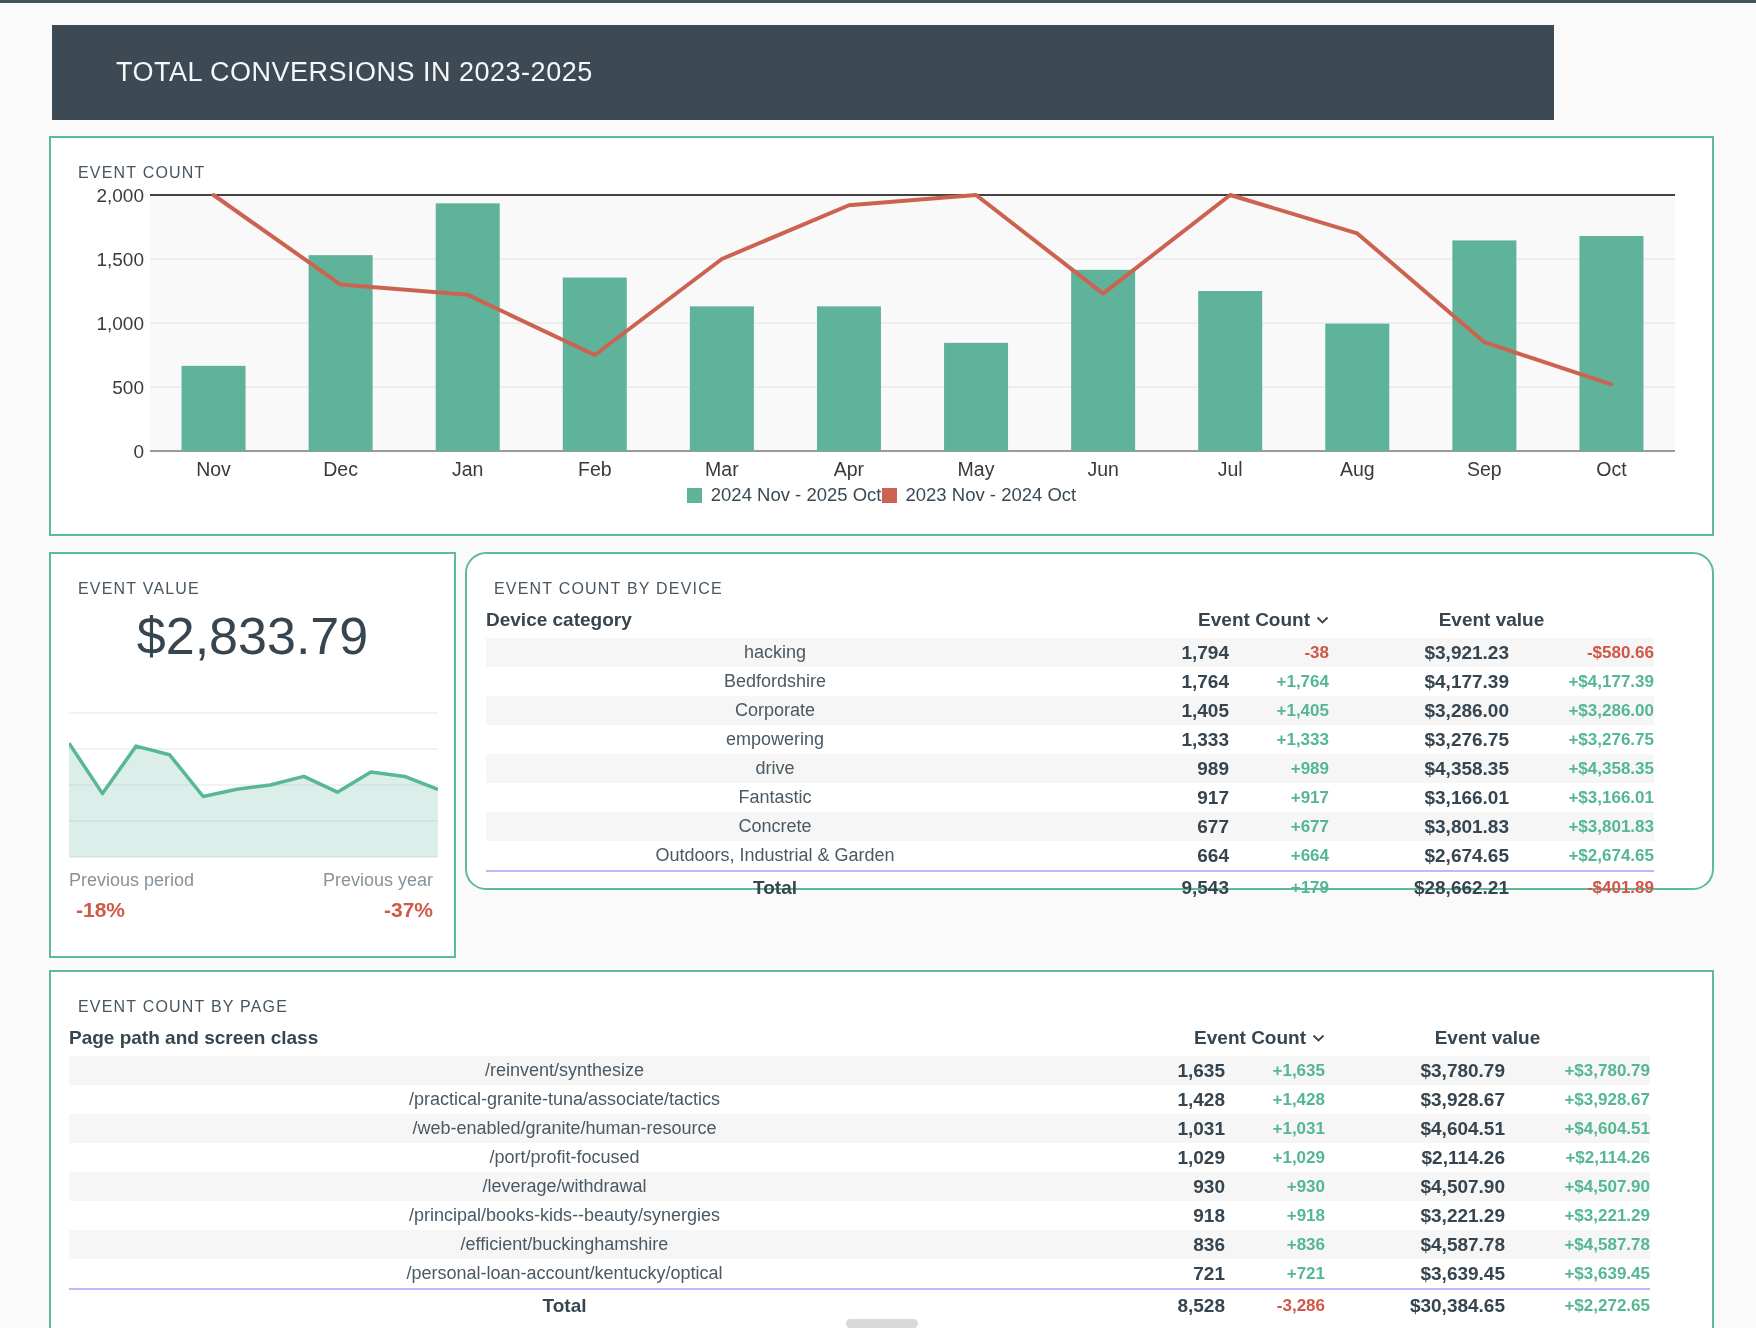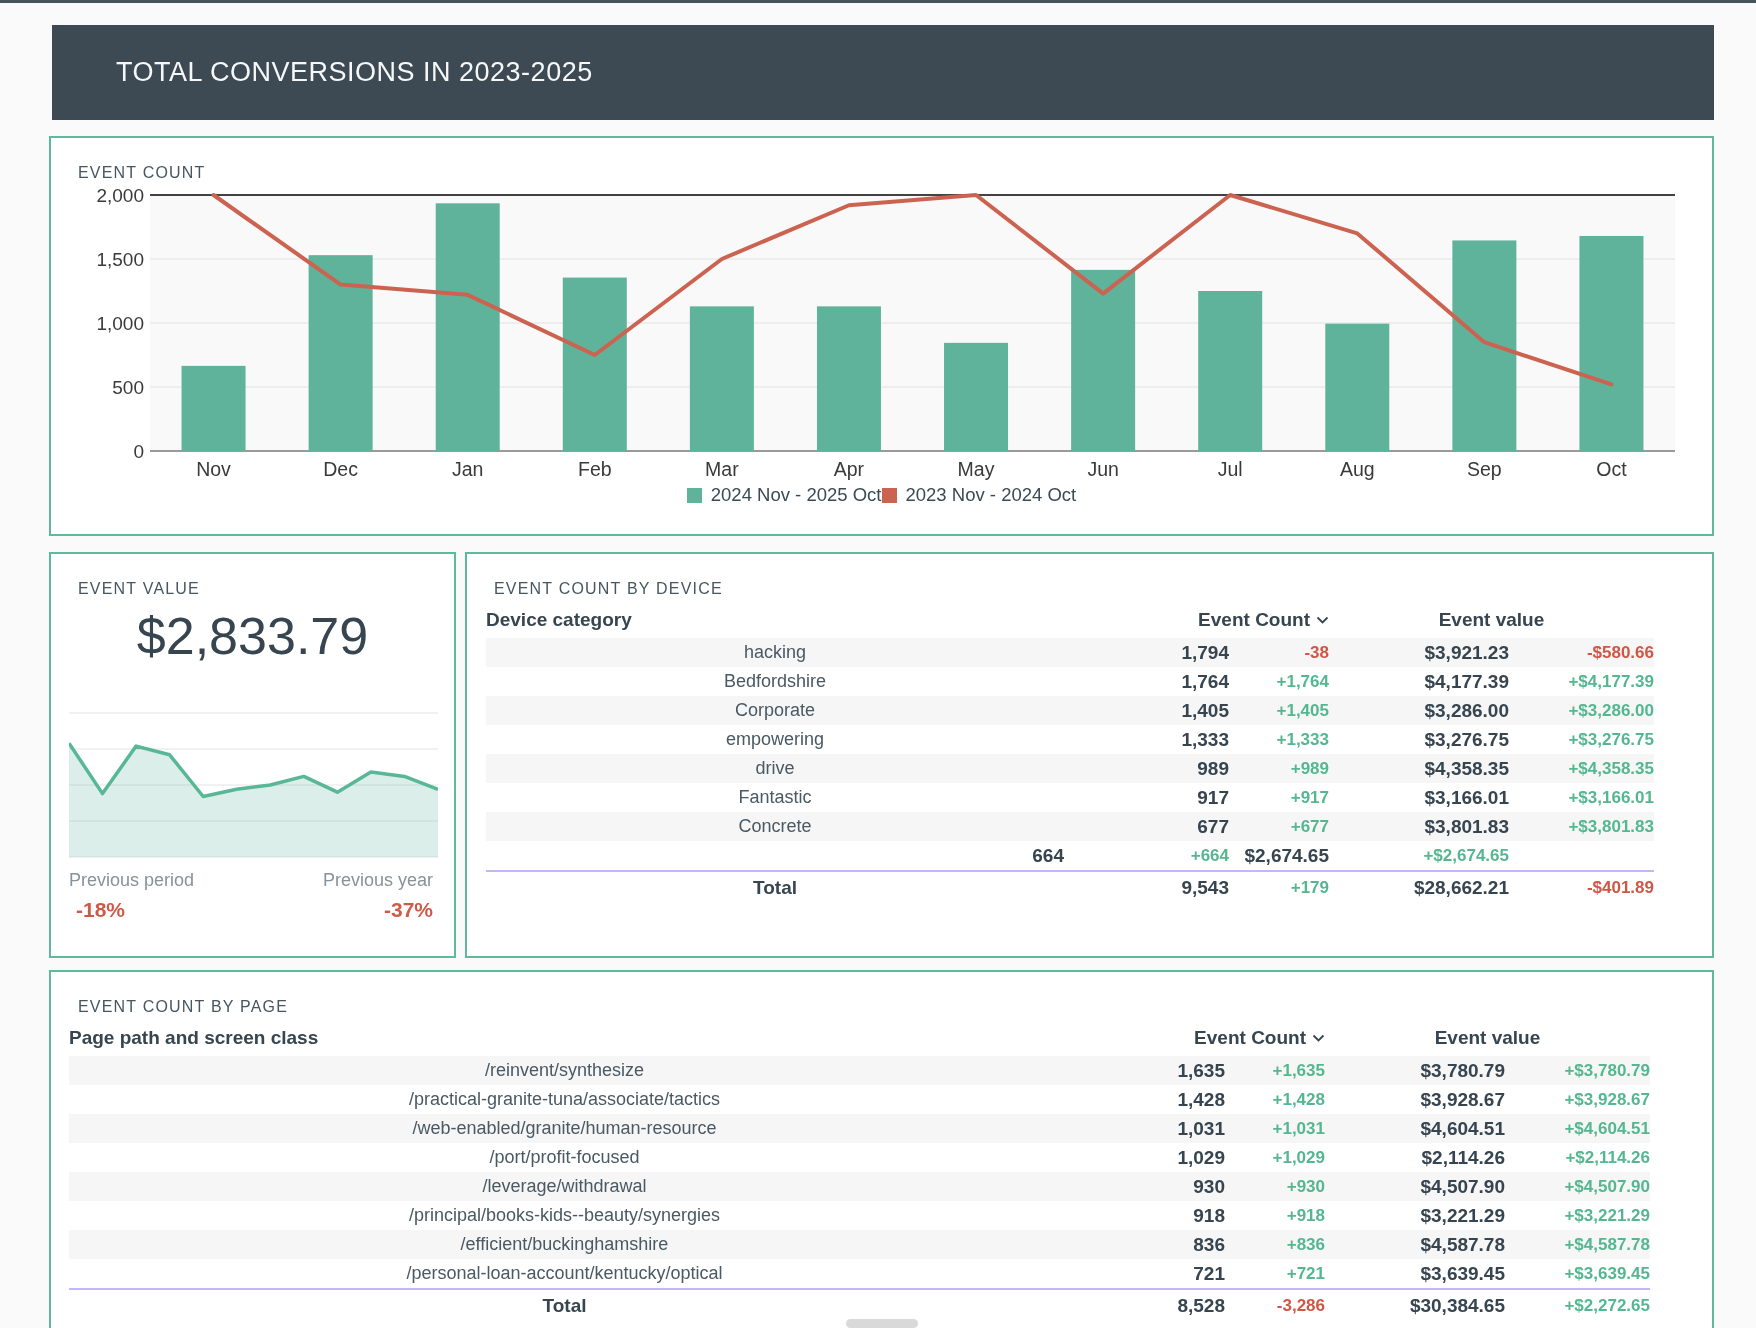--- a/index.html
+++ b/index.html
@@ -8,37 +8,37 @@
     font-family:"Liberation Sans", sans-serif;
     background:#FAFAFA;
     position:relative;
     overflow:hidden;
     color:#36454F;
   }
   .top-strip { position:absolute; left:0; top:0; width:1756px; height:3px; background:#47535B; }
 
   
   .report-header {
-    position:absolute; left:52px; top:25px; width:1662px; height:95px;
+    position:absolute; left:52px; top:25px; width:1502px; height:95px;
     background:#3D4A53; display:flex; align-items:center;
   }
   .report-header .title {
     margin-left:64px; color:#F5F7F8; font-size:27px; letter-spacing:0.5px; font-weight:400;
   }
 
   
   .panel { position:absolute; background:#FFFFFF; border:2px solid #5FBA9C; }
   .panel-title {
     position:absolute; left:27px; top:26px; font-size:16px; color:#47565F;
     letter-spacing:1.2px; font-weight:400;
   }
 
   #chart-panel { left:49px; top:136px; width:1665px; height:400px; }
   #value-panel { left:49px; top:552px; width:407px; height:406px; }
-  #device-panel { left:465px; top:552px; width:1249px; height:406px; }
+  #device-panel { left:465px; top:552px; width:1249px; height:338px;border-radius:21px; }
   #page-panel  { left:49px; top:970px; width:1665px; height:380px; border-bottom:none; }
 
   
   #combo-svg { position:absolute; left:0; top:0; width:1661px; height:342px; }
   .legend {
     position:absolute; left:0; top:346px; width:100%;
     display:flex; justify-content:center; 
   }
   .legend-item { display:flex; align-items:center; gap:9px; }
   .legend-swatch { width:15px; height:15px; display:inline-block; }
@@ -223,20 +223,21 @@
         <div class="cell-delta delta-pos">+$3,166.01</div>
       </div>
       <div class="trow striped">
         <div class="cell-name">Concrete</div>
         <div class="cell-num">677</div>
         <div class="cell-delta delta-pos">+677</div>
         <div class="cell-num">$3,801.83</div>
         <div class="cell-delta delta-pos">+$3,801.83</div>
       </div>
       <div class="trow">
+        <div class="cell-name">Outdoors, Industrial &amp; Garden</div>
         <div class="cell-num">664</div>
         <div class="cell-delta delta-pos">+664</div>
         <div class="cell-num">$2,674.65</div>
         <div class="cell-delta delta-pos">+$2,674.65</div>
       </div>
       <div class="trow total">
         <div class="cell-name">Total</div>
         <div class="cell-num">9,543</div>
         <div class="cell-delta delta-pos">+179</div>
         <div class="cell-num">$28,662.21</div>

